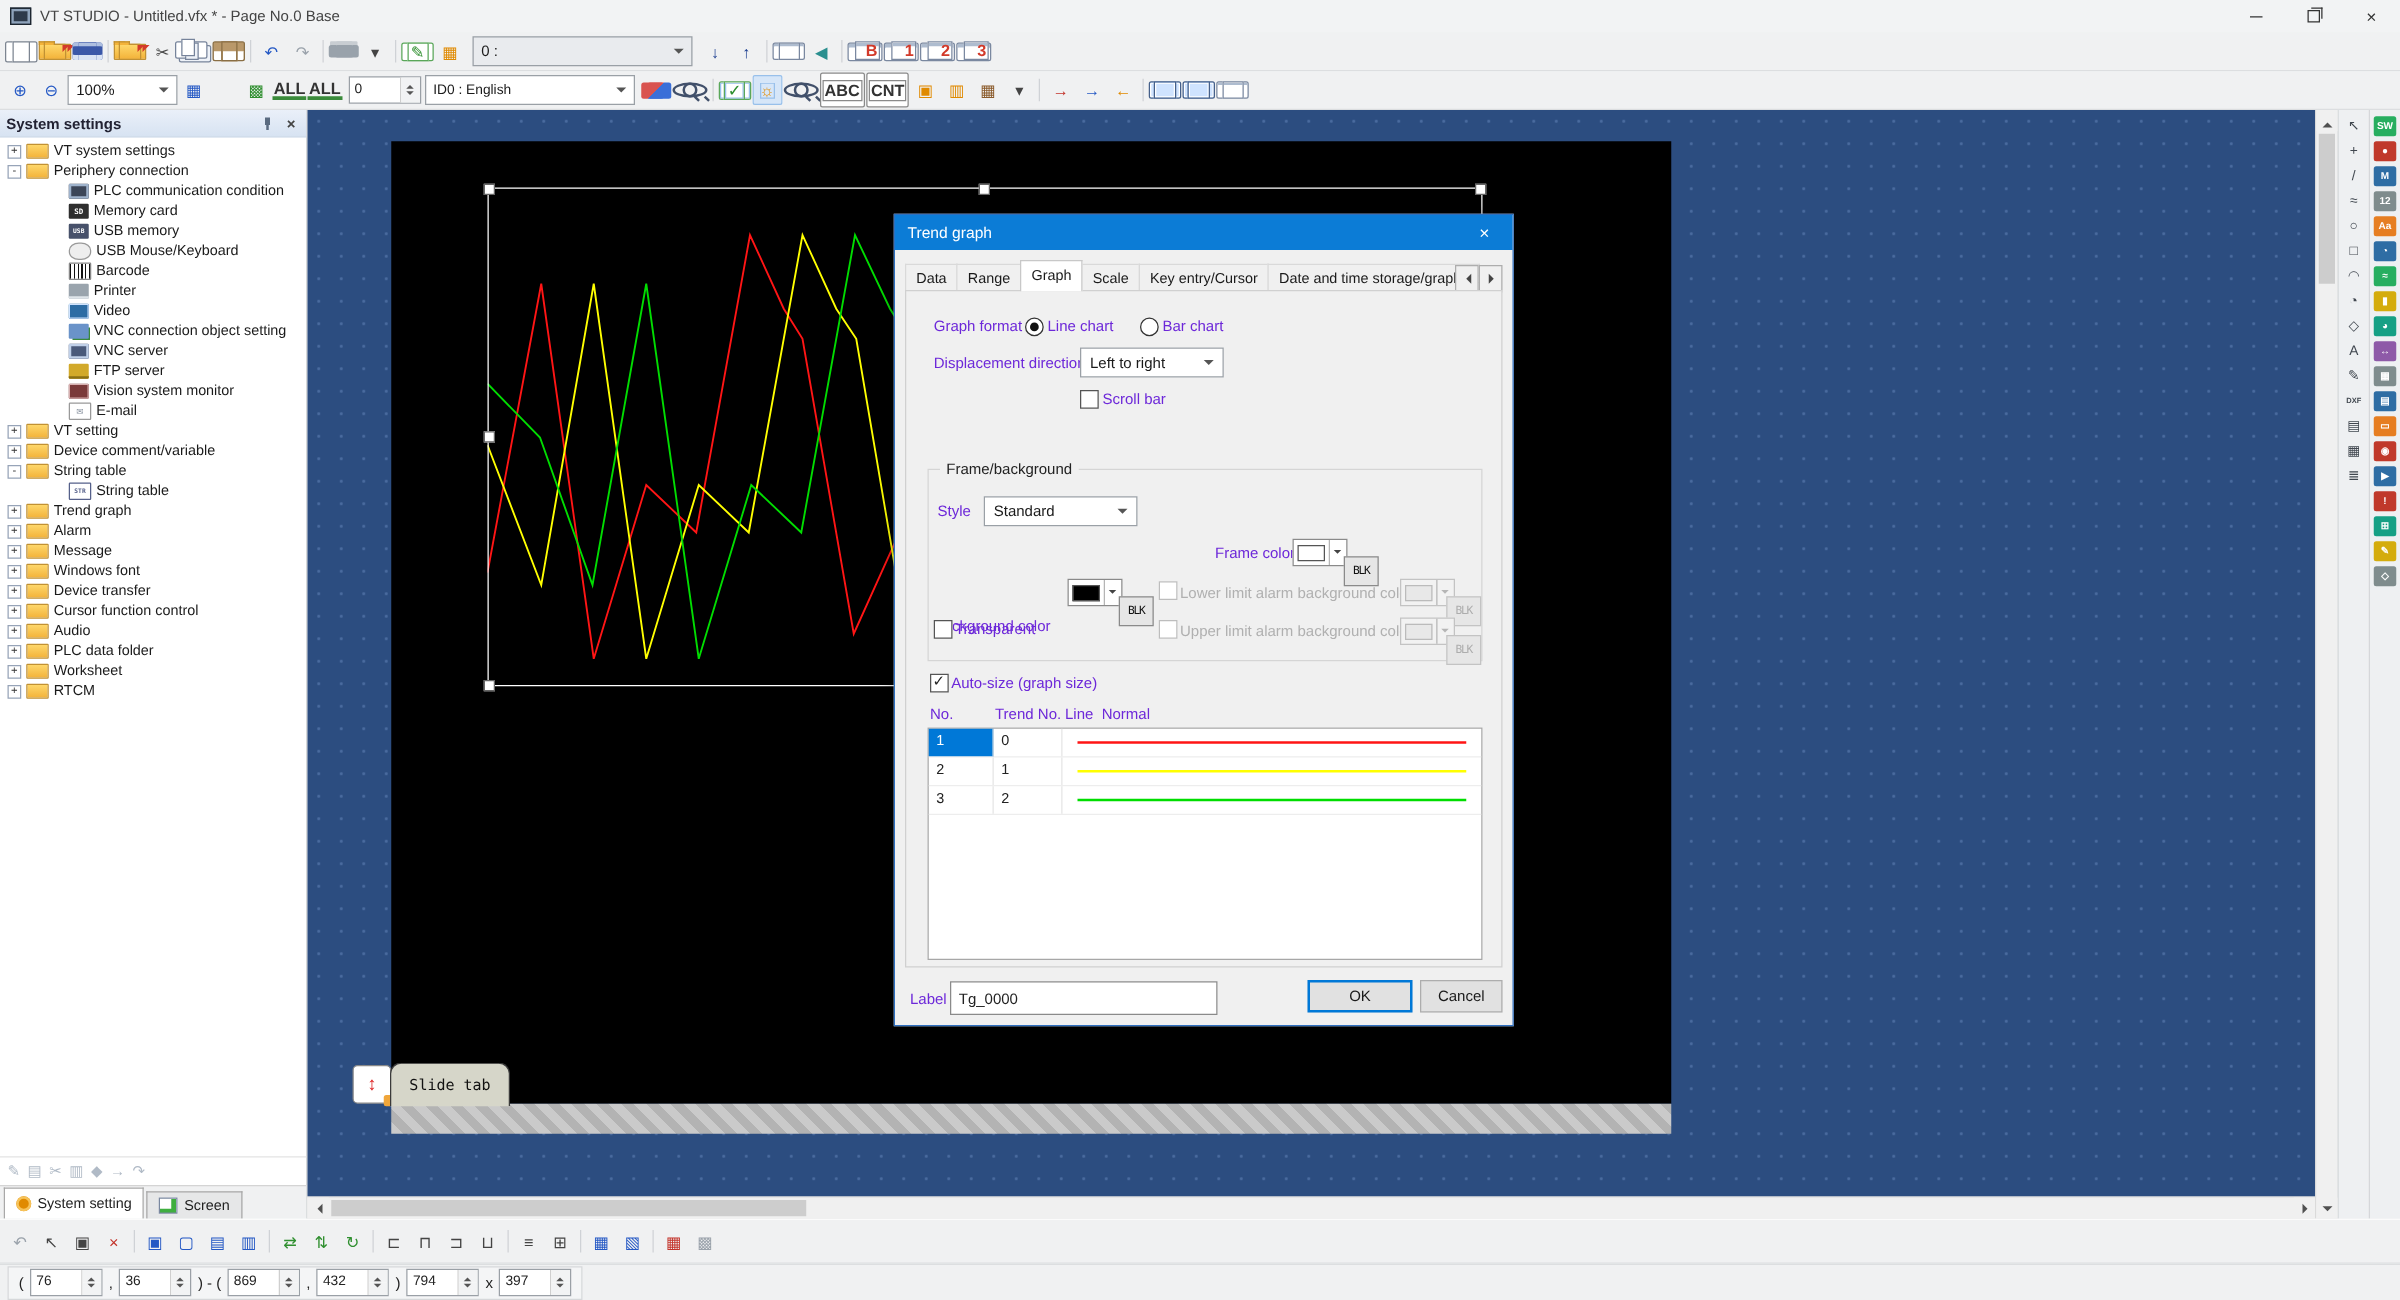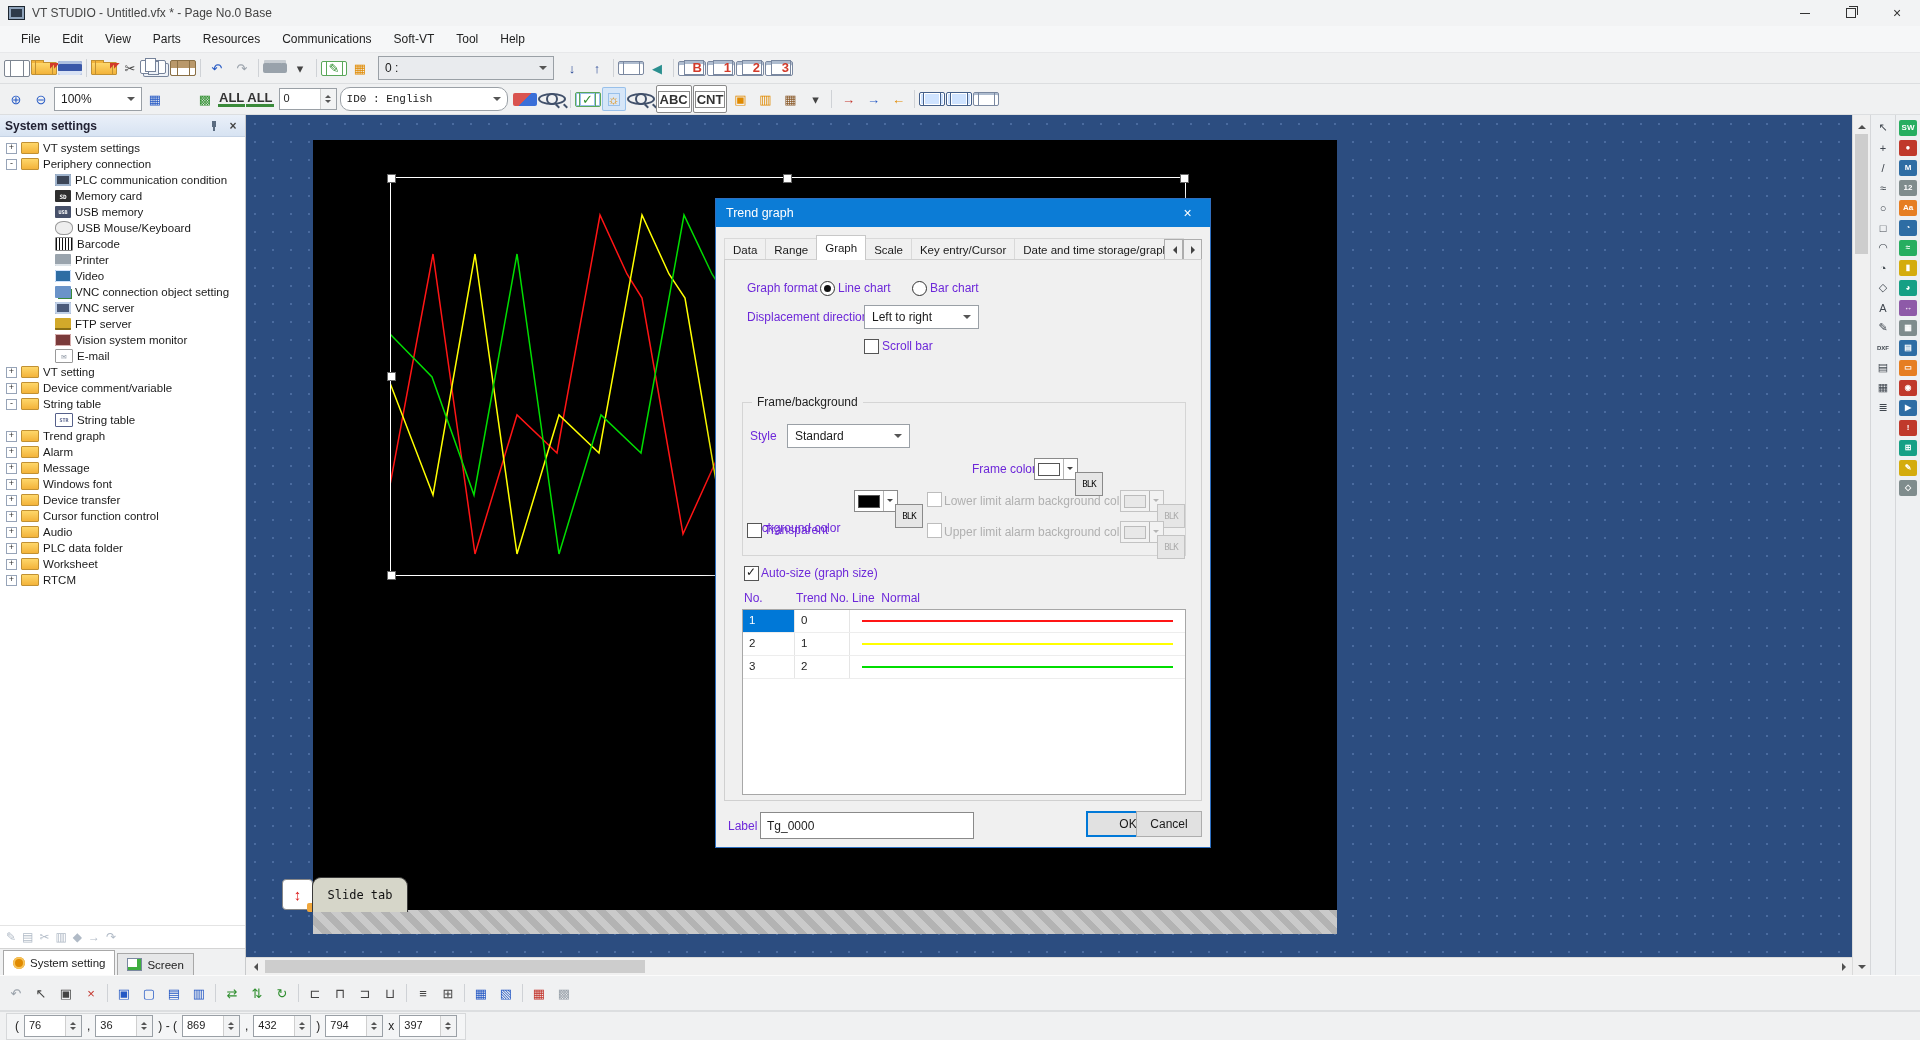--- a/index.html
+++ b/index.html
@@ -45,21 +45,21 @@
   .gi-print{width:15px;height:10px;background:#99a2ab;border-radius:2px;box-shadow:0 -4px 0 -1px #c8cdd2;}
   .gi-editbox{width:15px;height:13px;background:#fff;border:1px solid #5aa75a;color:#2f8f2f;font-size:10px;display:flex;align-items:center;justify-content:center;}
   .gi-win{width:16px;height:13px;background:#fff;border:1px solid #7a88a0;box-shadow:inset 0 3px 0 #aebccf;font-size:8px;font-weight:bold;color:#d23a2a;display:flex;align-items:flex-end;justify-content:flex-end;padding:0 1px;}
   .gi-all{font-size:6px;font-weight:bold;color:#333;border-bottom:3px solid #3a8a3a;line-height:1.4;padding:0 1px;}
   .gi-abc{font-size:6px;font-weight:bold;border:1px solid #8a8a8a;background:#fff;color:#333;padding:1px 1px;}
   .gi-mag{width:8px;height:8px;border:2px solid #41506a;border-radius:50%;position:relative;}
   .gi-mag::after{content:"";position:absolute;right:-4px;bottom:-4px;width:5px;height:2px;background:#41506a;transform:rotate(45deg);}
   .gi-swap{width:13px;height:13px;background:linear-gradient(135deg,#d9534f 50%,#3a6fd8 50%);border-radius:2px;}
   .gi-screen{width:16px;height:12px;background:#cfe3ff;border:1px solid #45608a;box-shadow:inset 0 0 0 1px #fff;}
   .gi-winsel{width:15px;height:12px;background:#fff;border:1px solid #7a88a0;box-shadow:inset 0 2px 0 #aebccf;}
-  .mono6{font-family:Liberation Mono, monospace;border-radius:10px;}
+  .mono6{font-family:Liberation Sans, sans-serif;}
 
   .combo{height:22px;background:#fff;border:1px solid #9aa0a6;display:flex;align-items:center;padding:0 18px 0 6px;position:relative;color:#1a1a1a;}
   .combo::after{content:"";position:absolute;right:6px;top:9px;border:4px solid transparent;border-top-color:#555;}
   .combo.grey{background:#e9ebee;}
   .spinbox{display:flex;border:1px solid #9aa0a6;background:#fff;height:20px;align-items:stretch;}
   .spinbox .val{width:32px;padding:3px 4px 0 4px;font-size:11px;}
   .updown{width:15px;display:flex;flex-direction:column;border-left:1px solid #cfcfcf;}
   .updown span{flex:1;position:relative;background:#f2f3f4;}
   .updown span::after{content:"";position:absolute;left:4px;border:3px solid transparent;}
   .updown .up::after{top:3px;border-bottom-color:#555;}
@@ -208,32 +208,20 @@
         </div>
       <div class="cap-btn">
           <span class="glyph-restore"></span>
         </div>
       <div class="cap-btn">
           <span class="glyph-close">×</span>
         </div>
     </div>
   </div>
 
-  <div class="menubar">
-
-  <div class="menu-item">File</div>
-      <div class="menu-item">Edit</div>
-      <div class="menu-item">View</div>
-      <div class="menu-item">Parts</div>
-      <div class="menu-item">Resources</div>
-      <div class="menu-item">Communications</div>
-      <div class="menu-item">Soft-VT</div>
-      <div class="menu-item">Tool</div>
-      <div class="menu-item">Help</div>
-    </div>
 
   <div class="toolbar toolbar1">
     <span style="display:flex;align-items:center;gap:1px;">
 
     <div class="tbtn gi-page">
           <span class="glyph gi-page"></span>
         </div>
         <div class="tbtn gi-folder red-mark">
           <span class="glyph gi-folder red-mark"></span>
         </div>
@@ -775,21 +763,21 @@
                 <span class="t-line">
                   <span class="line-swatch" style="background: rgb(0, 221, 0);"></span>
                 </span>
               </div>
             </div>
 
           <div class="dl" style="left:12px;top:620px;">Label</div>
           <div class="dinput" style="left:44px;top:613px;width:206px;">
               <span>Tg_0000</span>
             </div>
-          <div class="btn default" style="left:330px;top:612px;width:84px;margin-left:40px;">
+          <div class="btn default" style="left:330px;top:612px;width:84px;">
               <span>OK</span>
             </div>
           <div class="btn" style="left:420px;top:612px;width:66px;">
               <span>Cancel</span>
             </div>
         </div>
       </div>
 
       <div class="hscroll">
         <span class="sarrow left"></span>

